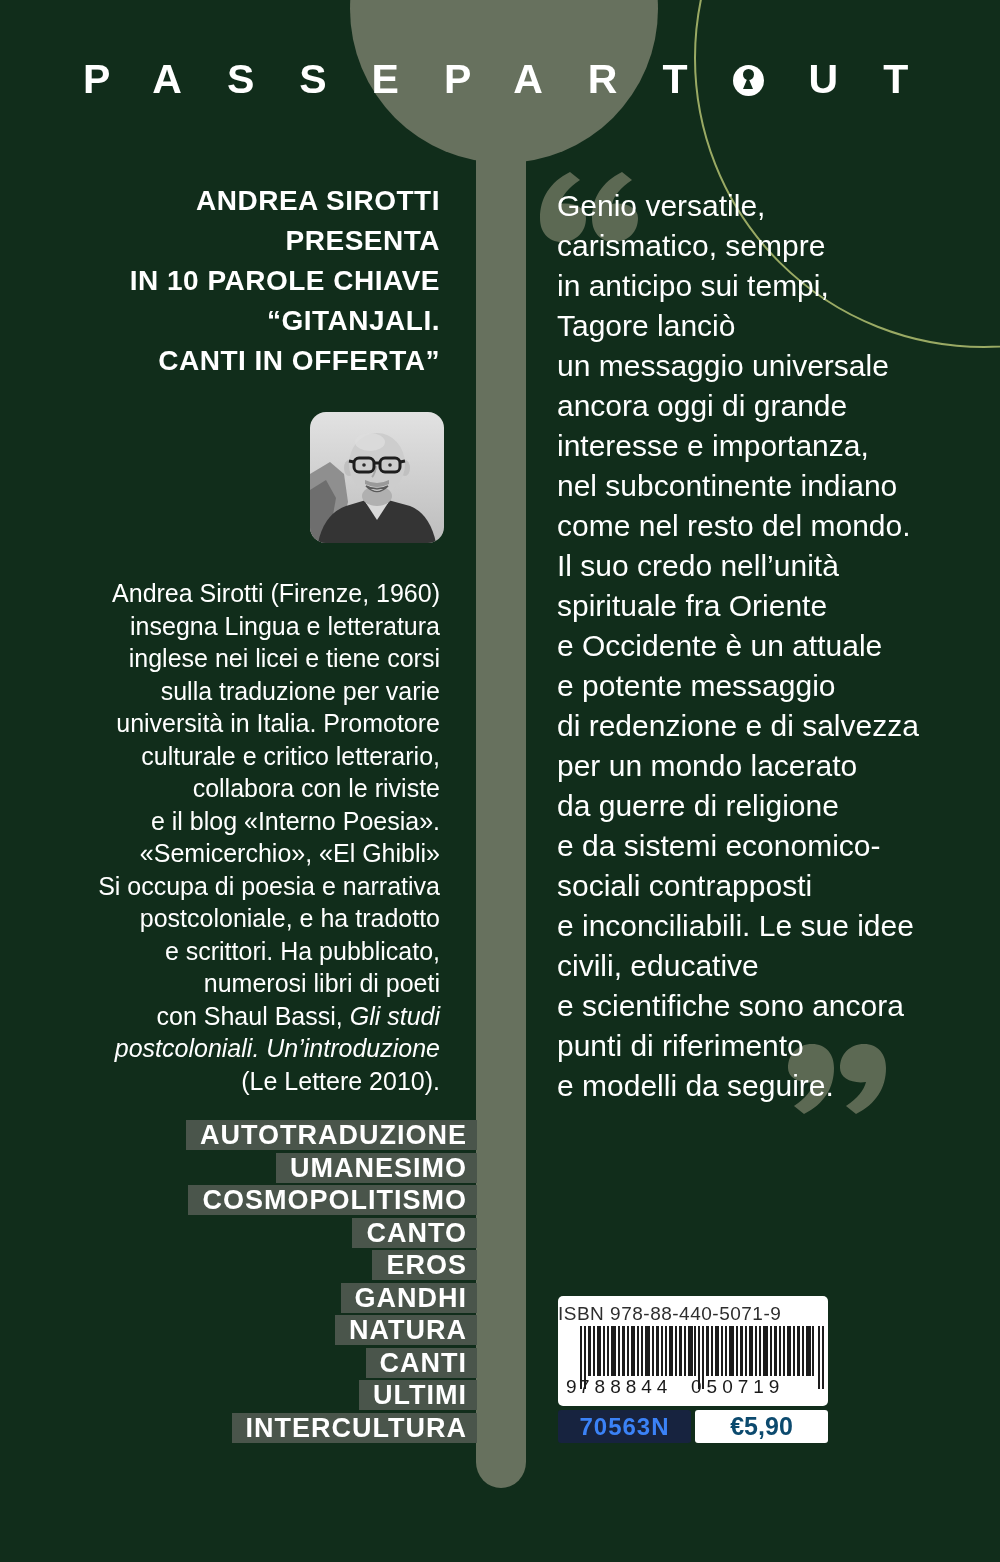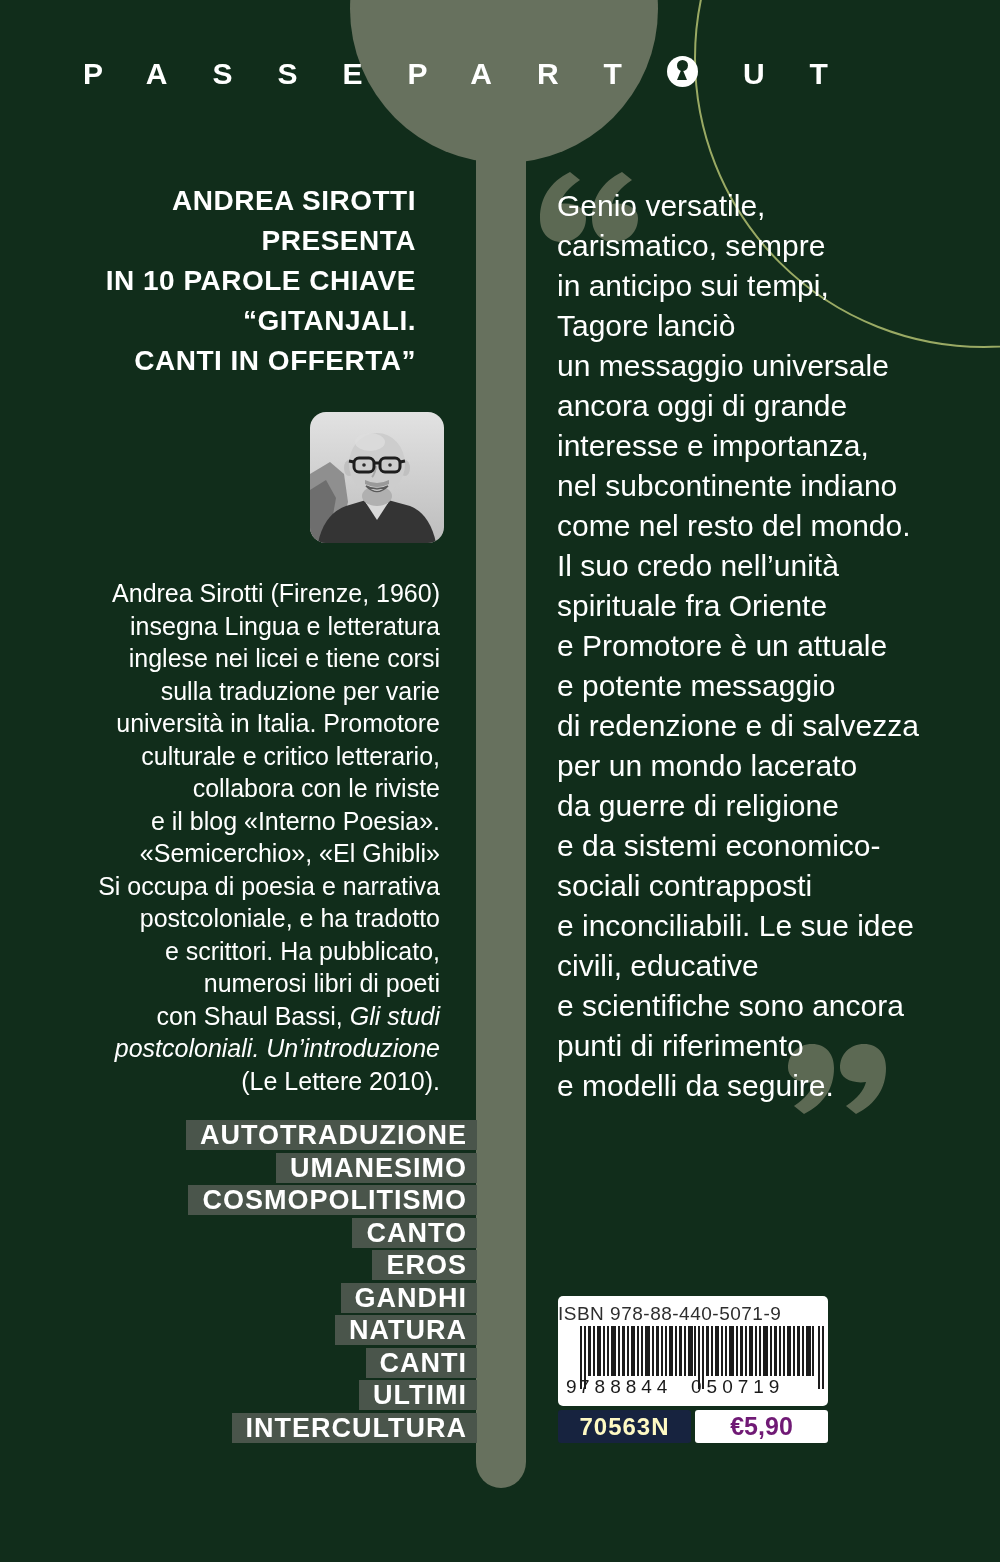--- a/index.html
+++ b/index.html
@@ -1,29 +1,29 @@
 <!DOCTYPE html>
 <html><head>
 <meta charset="utf-8">
 <style>
   html,body{margin:0;padding:0;background:#112d1b;}
   .page{position:relative;width:1000px;height:1562px;background:#112d1b;overflow:hidden;
         font-family:"Liberation Sans",sans-serif;color:#ffffff;}
   .decor{position:absolute;inset:0;z-index:0;}
   
-  .logo{position:absolute;left:83px;top:56px;z-index:3;font-size:30px;font-weight:bold;
+  .logo{position:absolute;left:83px;top:56px;z-index:3;font-size:41px;font-weight:bold;
         letter-spacing:45px;white-space:nowrap;}
   .keyhole{display:inline-block;width:31px;height:31px;background:#ffffff;border-radius:50%;
            position:relative;margin-right:45px;vertical-align:-3px;}
   .hole-circle{position:absolute;left:10px;top:4px;width:11px;height:11px;border-radius:50%;background:#112d1b;}
   .hole-tail{position:absolute;left:10px;top:12px;width:0;height:0;
              border-left:5.5px solid transparent;border-right:5.5px solid transparent;
              border-bottom:12px solid #112d1b;}
   
-  .intro{position:absolute;right:584px;top:181px;z-index:2;text-align:right;
+  .intro{position:absolute;right:560px;top:181px;z-index:2;text-align:right;
          font-size:28px;font-weight:bold;line-height:40px;letter-spacing:.5px;white-space:nowrap;}
   .intro span{display:block;}
   .photo{position:absolute;left:310px;top:412px;width:134px;height:131px;z-index:2;}
   .bio{position:absolute;right:560px;top:577px;z-index:2;text-align:right;
        font-size:25px;line-height:32.5px;white-space:nowrap;}
   .bio .l{display:block;}
   .bio em{font-style:italic;}
   .keywords{position:absolute;right:523px;top:1120px;z-index:2;display:flex;
             flex-direction:column;align-items:flex-end;text-align:right;}
   .kw{display:block;background:#4a554b;height:30px;line-height:31px;padding:0 10px 0 14px;
@@ -39,24 +39,24 @@
                  border-radius:5px;z-index:2;}
   .isbn{margin-top:7px;text-align:left;font-size:19px;color:#2e2e2e;letter-spacing:.5px;
         font-family:"Liberation Sans",sans-serif;}
   .bars{position:absolute;left:8px;top:30px;}
   .digits{position:absolute;left:8px;top:80px;width:258px;display:flex;font-size:19px;color:#1a1a1a;}
   .digits .lead{width:13px;}
   .digits .g1{width:112px;letter-spacing:5px;}
   .digits .g2{width:133px;text-align:left;letter-spacing:5px;}
   .code-box{position:absolute;left:558px;top:1410px;width:133px;height:33px;background:#17233f;
             border-radius:3px;z-index:2;display:flex;align-items:center;justify-content:center;
-            font-size:24px;font-weight:bold;color:#fef9c3;letter-spacing:1px;}
+            font-size:24px;font-weight:bold;color:#3b82f6;letter-spacing:1px;}
   .price-box{position:absolute;left:695px;top:1410px;width:133px;height:33px;background:#ffffff;
              border-radius:3px;z-index:2;display:flex;align-items:center;justify-content:center;
-             font-size:25px;font-weight:bold;color:#701a75;}
+             font-size:25px;font-weight:bold;color:#0c4a6e;}
 </style>
 </head>
 <body>
 
 <div class="page">
 
   <svg class="decor" width="1000" height="1562" viewBox="0 0 1000 1562">
     <circle cx="504" cy="9" r="154" fill="#67715e"></circle>
     <path d="M476 150 H526 V1462 A25 26 0 0 1 476 1462 Z" fill="#67715e"></path>
     <circle cx="984" cy="58" r="289" fill="none" stroke="#9aaa64" stroke-width="2"></circle>
@@ -159,21 +159,21 @@
     <span class="ql">carismatico, sempre</span>
     <span class="ql">in anticipo sui tempi,</span>
     <span class="ql">Tagore lanciò</span>
     <span class="ql">un messaggio universale</span>
     <span class="ql">ancora oggi di grande</span>
     <span class="ql">interesse e importanza,</span>
     <span class="ql">nel subcontinente indiano</span>
     <span class="ql">come nel resto del mondo.</span>
     <span class="ql">Il suo credo nell’unità</span>
     <span class="ql">spirituale fra Oriente</span>
-    <span class="ql">e Promotore è un attuale</span>
+    <span class="ql">e Occidente è un attuale</span>
     <span class="ql">e potente messaggio</span>
     <span class="ql">di redenzione e di salvezza</span>
     <span class="ql">per un mondo lacerato</span>
     <span class="ql">da guerre di religione</span>
     <span class="ql">e da sistemi economico-</span>
     <span class="ql">sociali contrapposti</span>
     <span class="ql">e inconciliabili. Le sue idee</span>
     <span class="ql">civili, educative</span>
     <span class="ql">e scientifiche sono ancora</span>
     <span class="ql">punti di riferimento</span>

